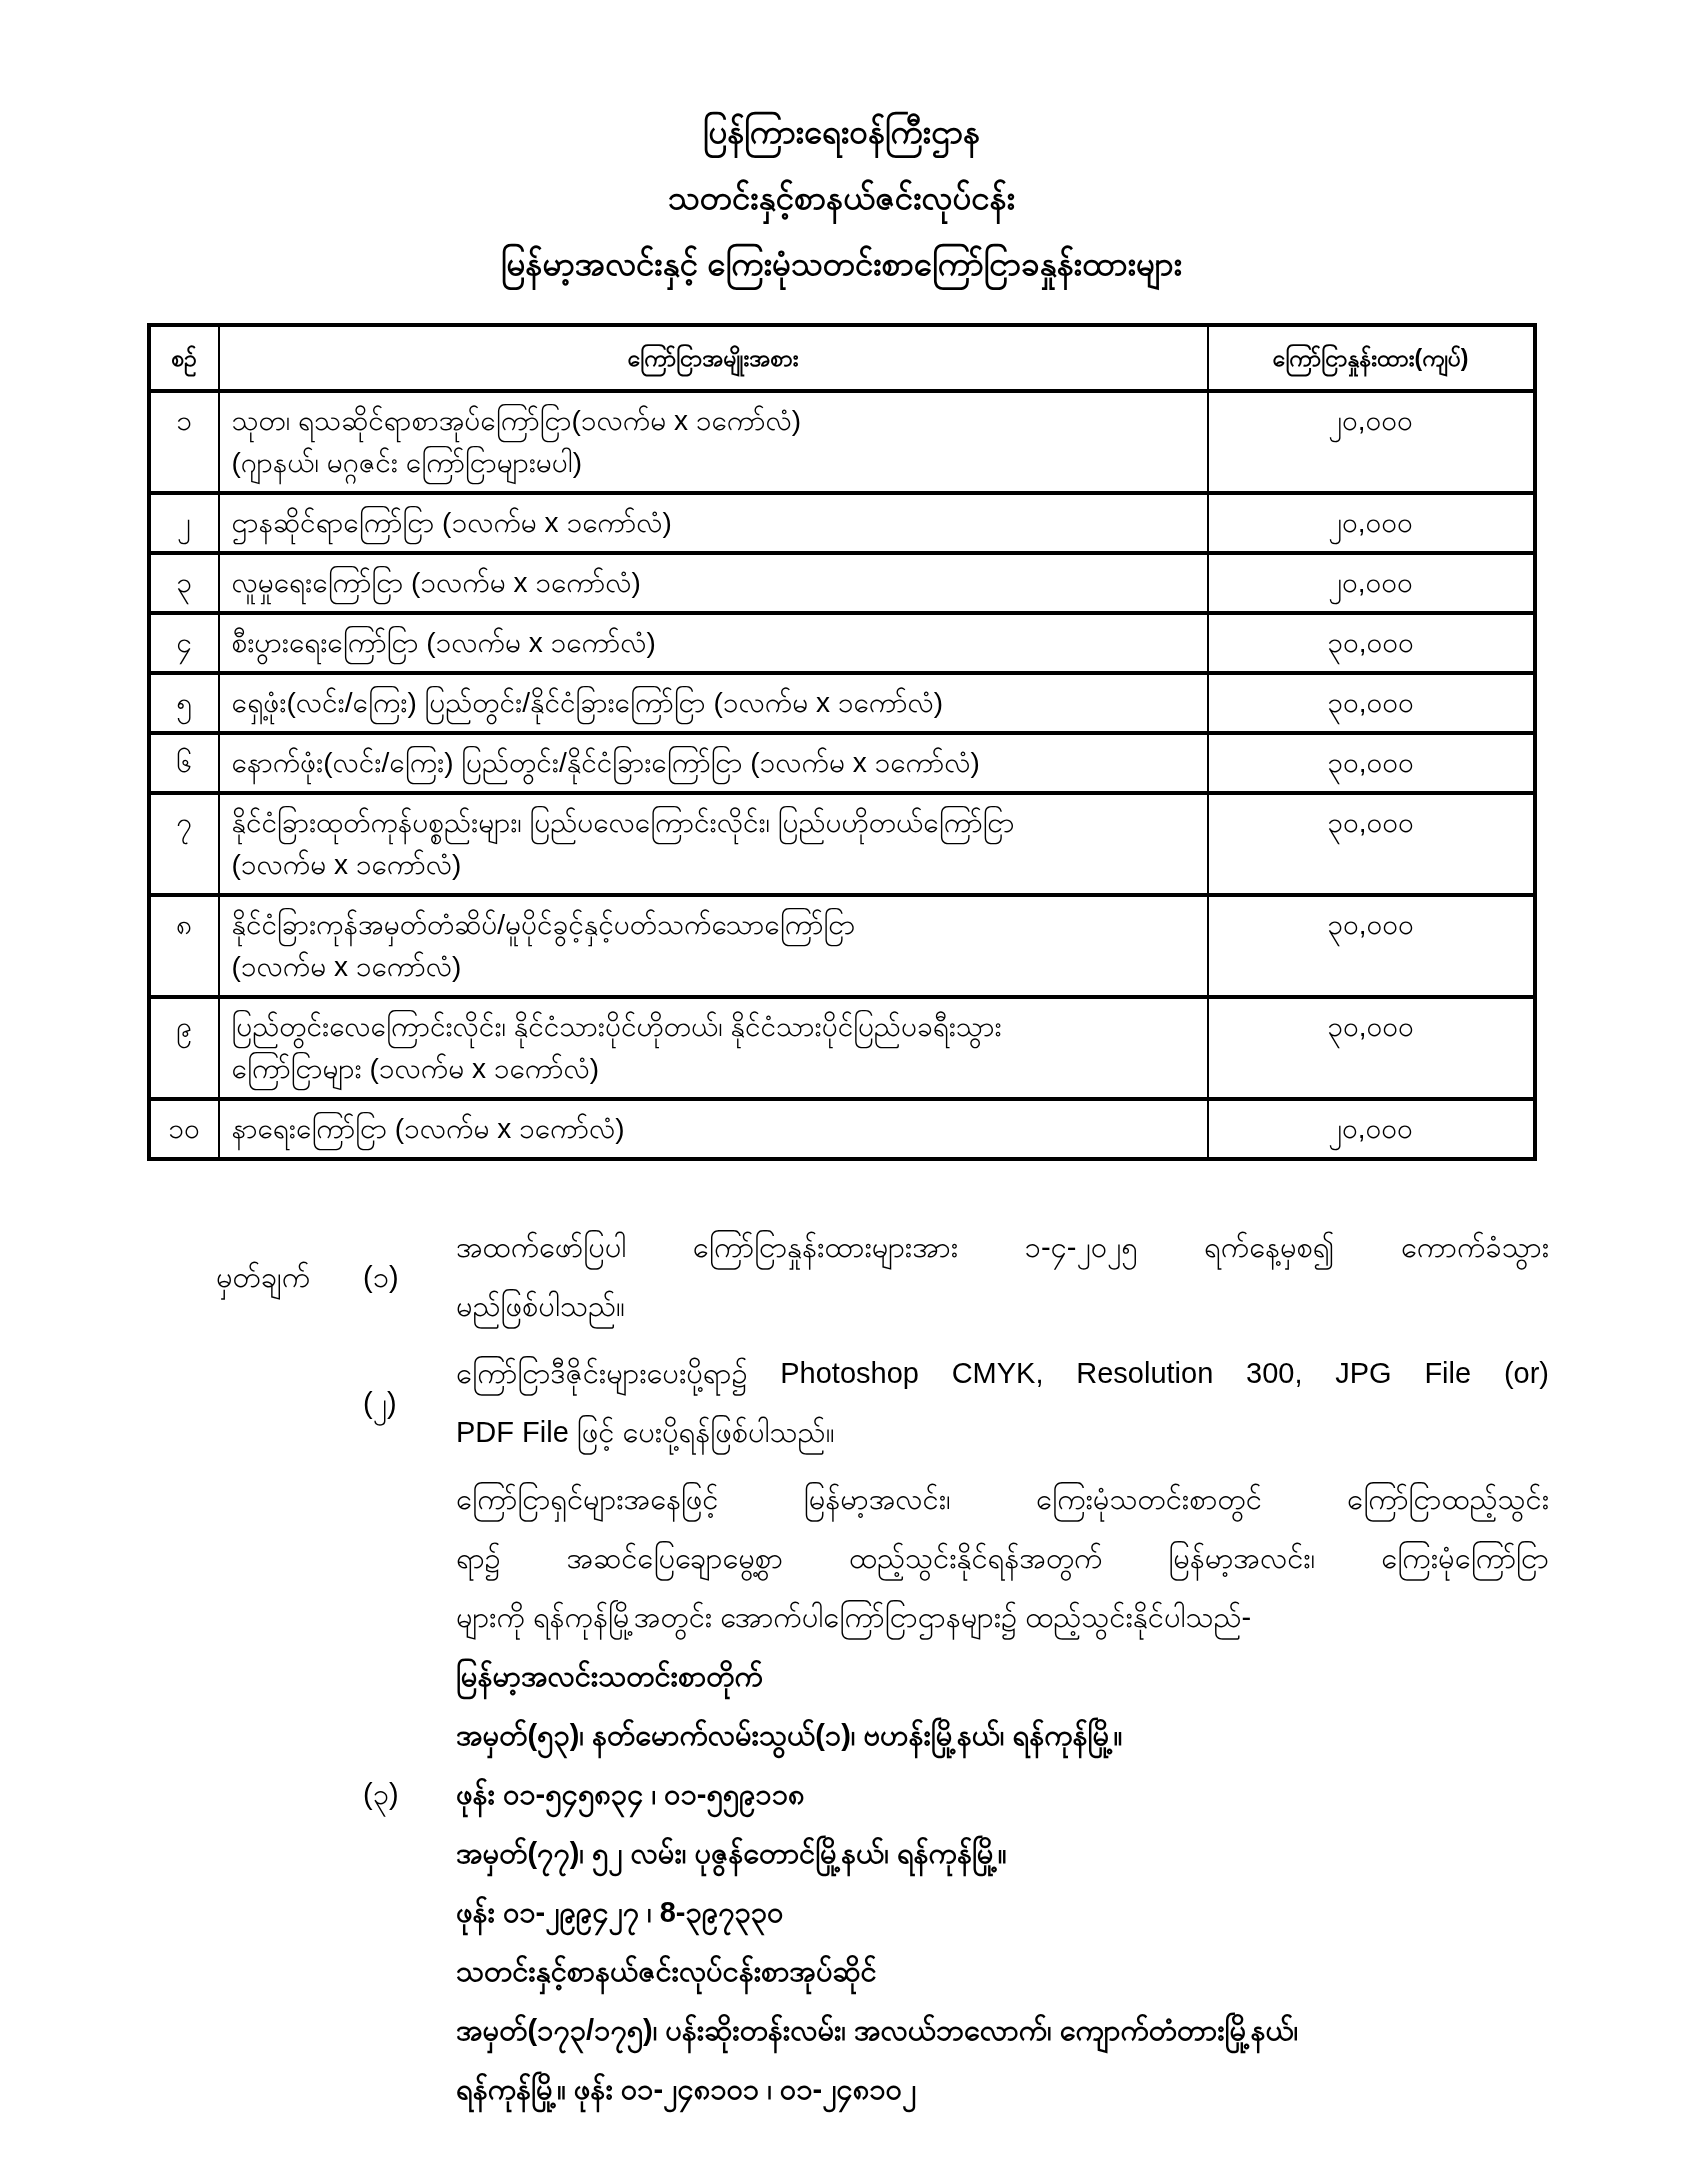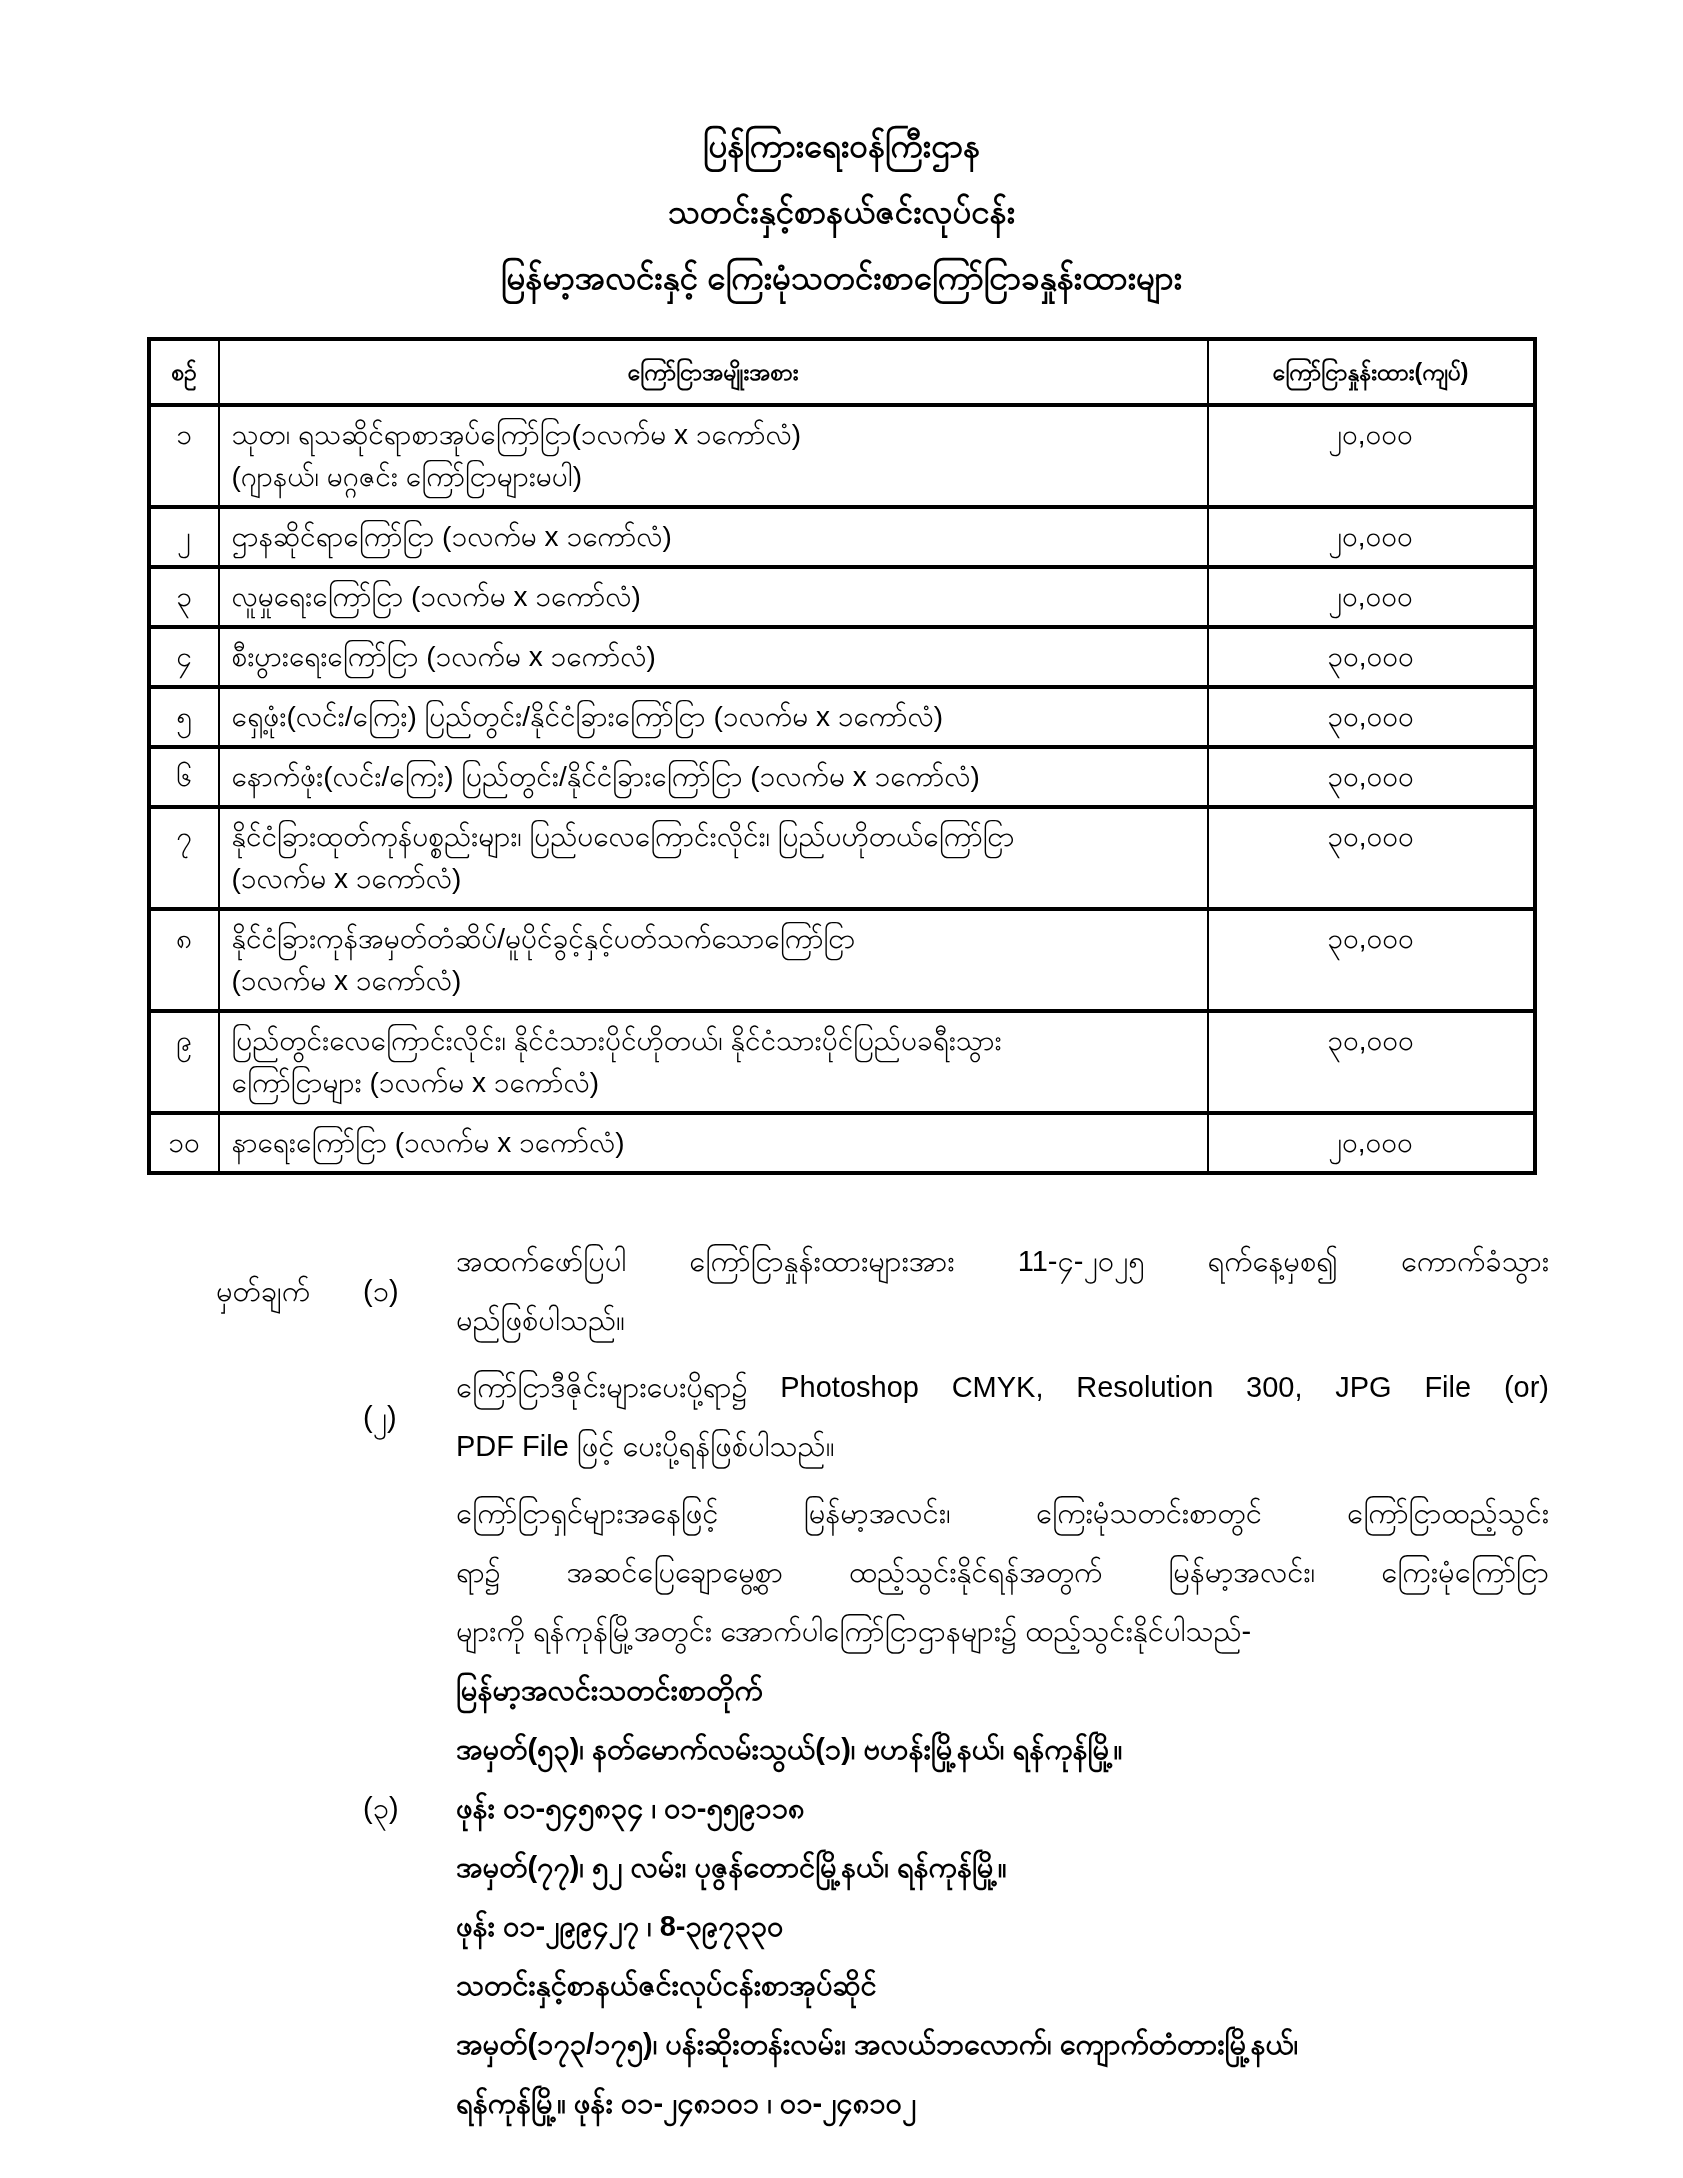--- a/index.html
+++ b/index.html
@@ -2,21 +2,21 @@
 <html><head>
 <meta charset="utf-8">
 <style>
   html, body { margin: 0; padding: 0; }
   body {
     width: 1683px; height: 2178px;
     background: #ffffff; color: #000000;
     font-family: "Liberation Sans", "DejaVu Sans", sans-serif;
     overflow: hidden;
   }
-  .page { padding-top: 99px; margin-top: 14px; }
+  .page { padding-top: 99px; }
 
   
   .titles { text-align: center; font-weight: bold; }
   .title-line { font-size: 33px; line-height: 66px; }
 
   
   table.rates {
     width: 1386px; margin: 26px auto 0 auto;
     border-collapse: collapse; table-layout: fixed;
     font-size: 28px;
@@ -148,21 +148,21 @@
           <td class="c-rate">၂၀,၀၀၀</td>
         </tr>
       </tbody>
   </table>
 
   <div class="notes">
       <div class="note-row">
         <div class="note-label">မှတ်ချက်</div>
         <div class="note-num">(၁)</div>
         <div class="note-body">
-          <div class="note-line just">အထက်ဖော်ပြပါ ကြော်ငြာနှုန်းထားများအား 11-၄-၂၀၂၅ ရက်နေ့မှစ၍ ကောက်ခံသွား</div>
+          <div class="note-line just">အထက်ဖော်ပြပါ ကြော်ငြာနှုန်းထားများအား ၁-၄-၂၀၂၅ ရက်နေ့မှစ၍ ကောက်ခံသွား</div>
           <div class="note-line">မည်ဖြစ်ပါသည်။</div>
         </div>
       </div>
       <div class="note-row">
         <div class="note-label"></div>
         <div class="note-num">(၂)</div>
         <div class="note-body">
           <div class="note-line just">ကြော်ငြာဒီဇိုင်းများပေးပို့ရာ၌ Photoshop CMYK, Resolution 300, JPG File (or)</div>
           <div class="note-line">PDF File ဖြင့် ပေးပို့ရန်ဖြစ်ပါသည်။</div>
         </div>

